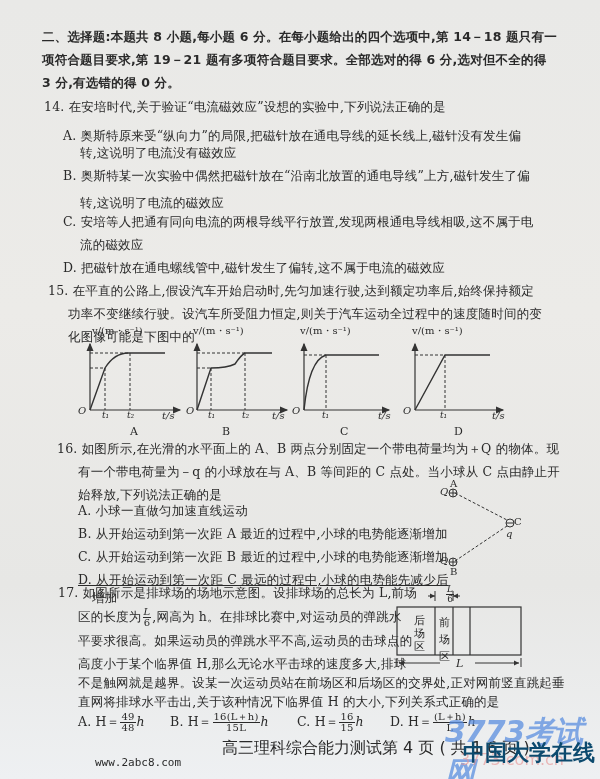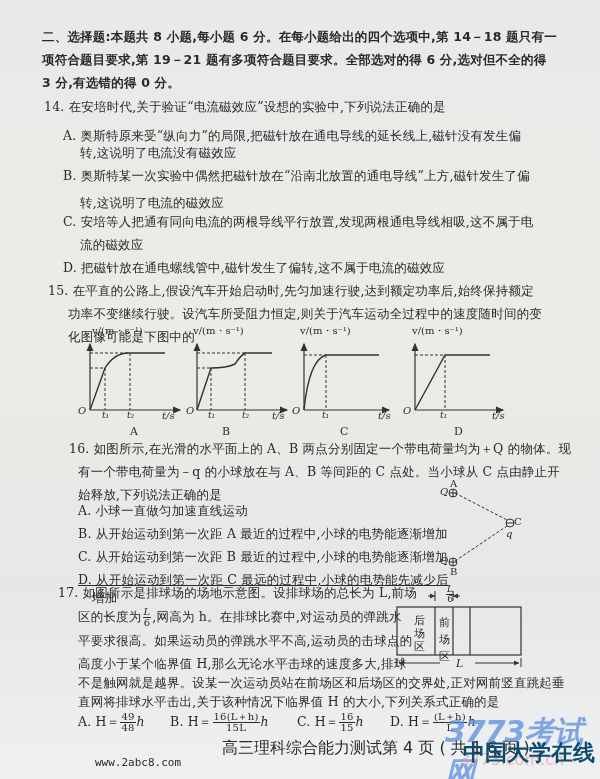--- a/index.html
+++ b/index.html
@@ -111,21 +111,21 @@
   <div class="graph-label" style="left:292px;top:405px;font-style:italic;font-size:10px;">O</div>
   <div class="graph-label" style="left:322px;top:410px;font-style:italic;font-size:9px;">t₁</div>
   <div class="graph-label" style="left:378px;top:410px;font-style:italic;font-size:10px;">t/s</div>
   <div class="graph-label" style="left:340px;top:425px;font-size:11px;">C</div>
 
   <div class="graph-label" style="left:403px;top:405px;font-style:italic;font-size:10px;">O</div>
   <div class="graph-label" style="left:440px;top:410px;font-style:italic;font-size:9px;">t₁</div>
   <div class="graph-label" style="left:492px;top:410px;font-style:italic;font-size:10px;">t/s</div>
   <div class="graph-label" style="left:454px;top:425px;font-size:11px;">D</div>
 
-  <div class="line q" style="left:57px;top:440px;margin-left:12px;">16. 如图所示,在光滑的水平面上的 A、B 两点分别固定一个带电荷量均为＋Q 的物体。现</div>
+  <div class="line q" style="left:57px;top:440px;">16. 如图所示,在光滑的水平面上的 A、B 两点分别固定一个带电荷量均为＋Q 的物体。现</div>
   <div class="line q" style="left:78px;top:463px;">有一个带电荷量为－q 的小球放在与 A、B 等间距的 C 点处。当小球从 C 点由静止开</div>
   <div class="line q" style="left:78px;top:486px;">始释放,下列说法正确的是</div>
   <div class="line q" style="left:78px;top:502px;">A. 小球一直做匀加速直线运动</div>
   <div class="line q" style="left:78px;top:525px;text-align:center;">B. 从开始运动到第一次距 A 最近的过程中,小球的电势能逐渐增加</div>
   <div class="line q" style="left:78px;top:548px;">C. 从开始运动到第一次距 B 最近的过程中,小球的电势能逐渐增加</div>
   <div class="line q" style="left:78px;top:571px;text-decoration:underline;">D. 从开始运动到第一次距 C 最远的过程中,小球的电势能先减少后</div>
   <div class="line q" style="left:92px;top:589px;font-family:Liberation Serif, serif;">增加</div>
 
   <svg style="position:absolute;left:430px;top:478px;" width="100" height="100">
     <line x1="25" y1="15" x2="77" y2="42" stroke="#333" stroke-dasharray="3,2"></line>

